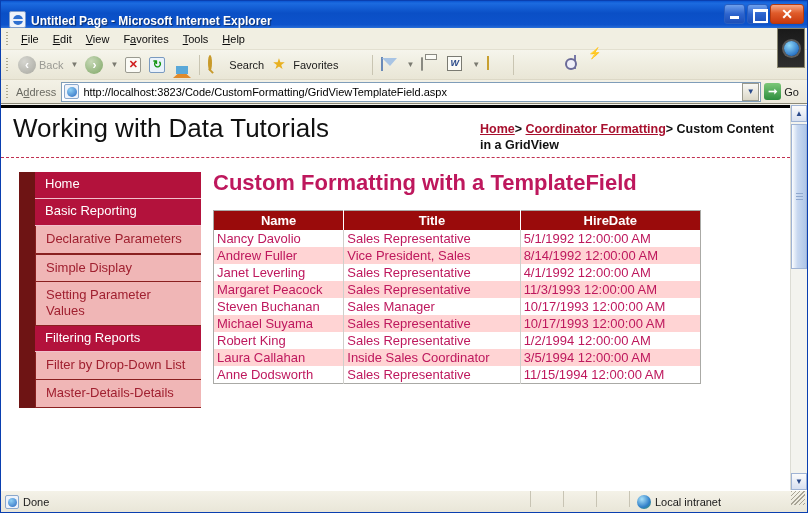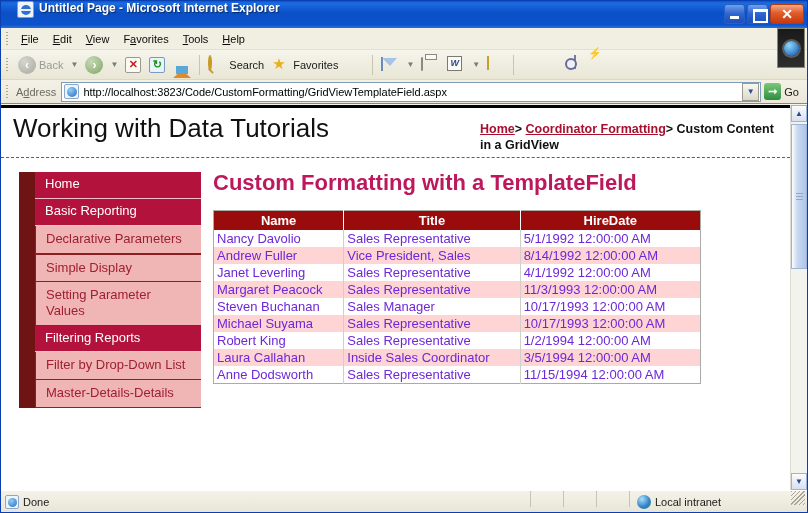--- a/index.html
+++ b/index.html
@@ -13,22 +13,22 @@
     width:808px; height:513px;
     background:#0A46C8;
     border:1px solid #0A3FB0;
     display:flex; flex-direction:column;
     position:relative;
   }
   
   .titlebar {
     height:27px; flex:0 0 27px;
     background:linear-gradient(180deg,#0B55D0 0%,#1C6BE0 8%,#0A4FC6 45%,#0D53CC 88%,#2A6FD8 100%);
-    display:flex; align-items:flex-start;
-    padding:0 2px 0 16px;
+    display:flex; align-items:flex-end;
+    padding:0 2px 0 8px;
     position:relative;
   }
   .title-icon {
     width:17px; height:17px; margin-right:5px;
     background:#EFF3FA; border:1px solid #7E9CCB; border-radius:2px;
     position:relative; flex:0 0 17px;
   }
   .title-icon::before {
     content:""; position:absolute; left:3px; top:3px; width:10px; height:10px;
     border-radius:50%; background:#2E6FD0;
@@ -243,21 +243,21 @@
     border:1px solid #AAAAA6; background:#FFFFFF;
     table-layout:fixed;
   }
   table.grid th {
     background:#9A0B0B; color:#FFFFFF; font-size:13px; font-weight:bold;
     text-align:center; padding:2px 4px; border-right:1px solid #FFFFFF;
     white-space:nowrap;
   }
   table.grid th:last-child { border-right:none; }
   table.grid td {
-    font-size:13px; color:#6d28d9; padding:1px 3px;
+    font-size:13px; color:#be185d; padding:1px 3px;
     border-right:1px solid #CFCFCB; white-space:nowrap; overflow:hidden;
   }
   table.grid td:last-child { border-right:none; }
   table.grid tr.alt td { background:#FFD4D4; }
   .col-name { width:130px; }
   .col-title { width:176px; }
   .col-date { width:180px; }
   
   .pg-scroll {
     width:17px; flex:0 0 17px; background:#F1F1EC;

